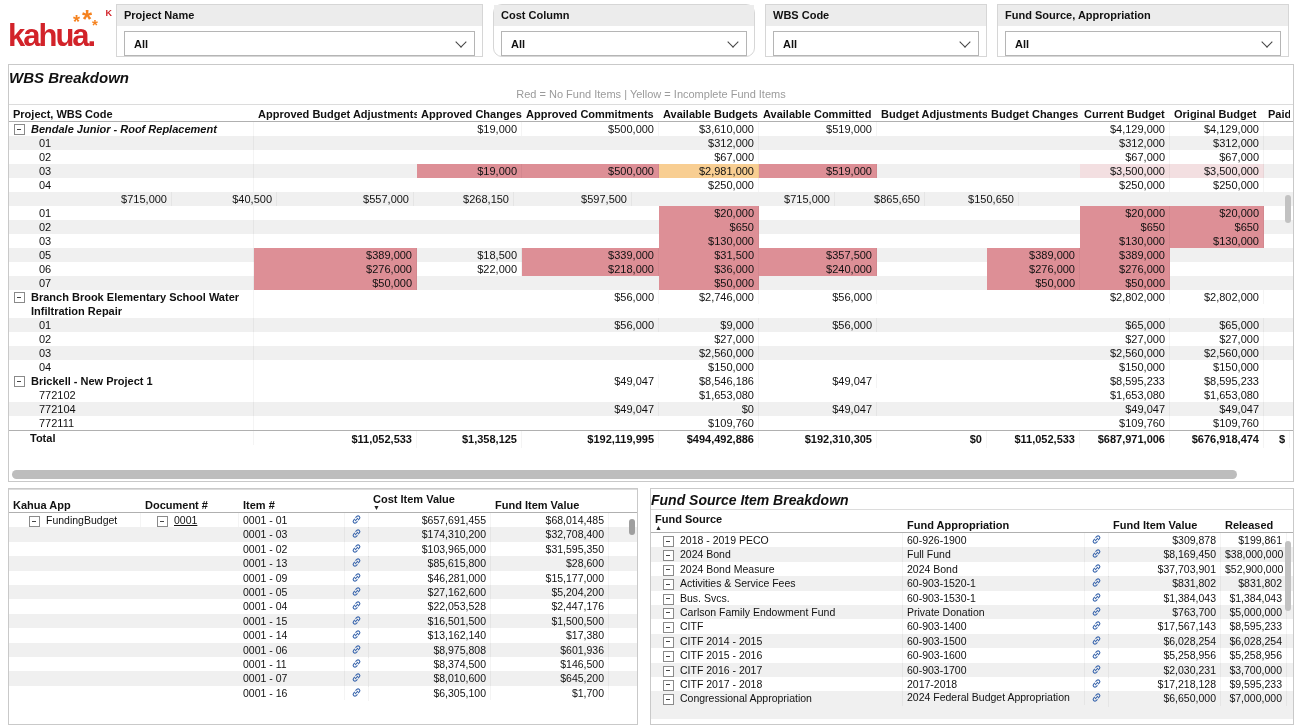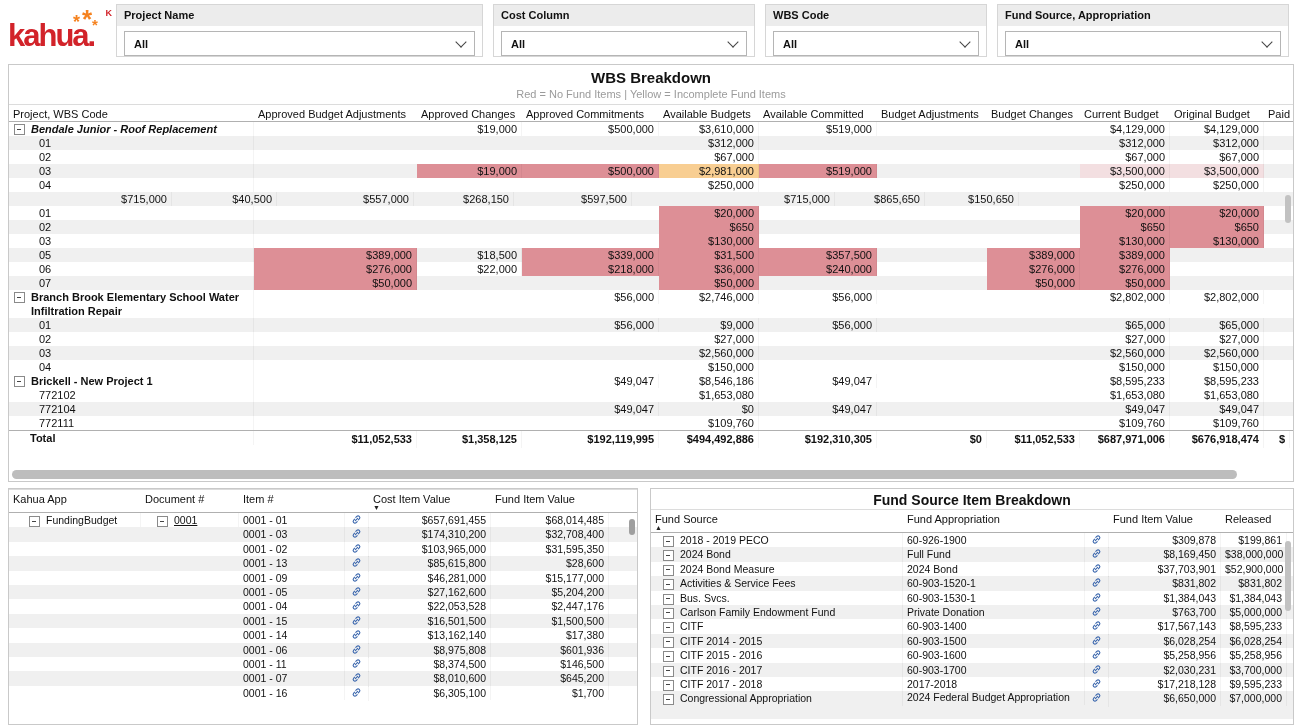--- a/index.html
+++ b/index.html
@@ -24,27 +24,27 @@
   .dropdown{border:1px solid #b5b5b5;height:23px;display:flex;align-items:center;
             justify-content:space-between;padding:0 9px;font-size:11px;font-weight:bold;background:#fff;}
   .chev{width:7px;height:7px;border-right:1.4px solid #444;border-bottom:1.4px solid #444;
         transform:rotate(45deg);margin-top:-3px;flex:none;}
 
   
   .panel{position:absolute;border:1px solid #c9c9c9;background:#fff;box-sizing:border-box;overflow:hidden;}
   #wbs-panel{left:8px;top:64px;width:1286px;height:418px;}
   #docs-panel{left:8px;top:488px;width:630px;height:237px;}
   #fund-panel{left:650px;top:488px;width:644px;height:237px;}
-  .panel-title{text-align:center;font-size:15px;font-weight:bold;padding-top:4px;line-height:18px;}
+  .panel-title{font-size:15px;font-weight:bold;padding-top:4px;line-height:18px;font-style:italic;}
   .panel-title.small{font-size:14px;line-height:17px;padding-top:3px;}
   .panel-sub{text-align:center;font-size:11px;color:#9b9b9b;line-height:15px;padding-bottom:2px;}
 
   
   .thead{display:flex;border-top:1px solid #dcdcdc;border-bottom:1px solid #b0b0b0;
-         font-size:11px;font-weight:normal;align-items:flex-start;box-sizing:border-box;}
+         font-size:11px;font-weight:bold;align-items:flex-end;box-sizing:border-box;}
   .hc{box-sizing:border-box;padding:3px 4px 1px 4px;white-space:nowrap;overflow:hidden;}
   .sort{display:block;font-size:7px;line-height:6px;color:#222;}
   .cell{box-sizing:border-box;padding:0 4px;white-space:nowrap;overflow:hidden;
         border-right:1px solid rgba(0,0,0,0.045);}
   .num{text-align:right;}
 
   
   .wrow{display:flex;min-height:14px;font-size:11px;line-height:14px;align-items:flex-start;}
   .wrow.stripe{background:var(--stripe);}
   .wrow .label-cell{display:flex;gap:6px;padding-left:5px;align-items:flex-start;}
@@ -89,21 +89,21 @@
   <div class="filters" id="filters">
       <div class="filter-box" style="width: 367px;">
         <div class="filter-head">Project Name</div>
         <div class="filter-body">
           <div class="dropdown">
             <span class="dd-value">All</span>
             <span class="chev"></span>
           </div>
         </div>
       </div>
-      <div class="filter-box" style="width: 262px;">
+      <div class="filter-box" style="width: 262px; border-radius: 9px;">
         <div class="filter-head">Cost Column</div>
         <div class="filter-body">
           <div class="dropdown">
             <span class="dd-value">All</span>
             <span class="chev"></span>
           </div>
         </div>
       </div>
       <div class="filter-box" style="width: 222px;">
         <div class="filter-head">WBS Code</div>

